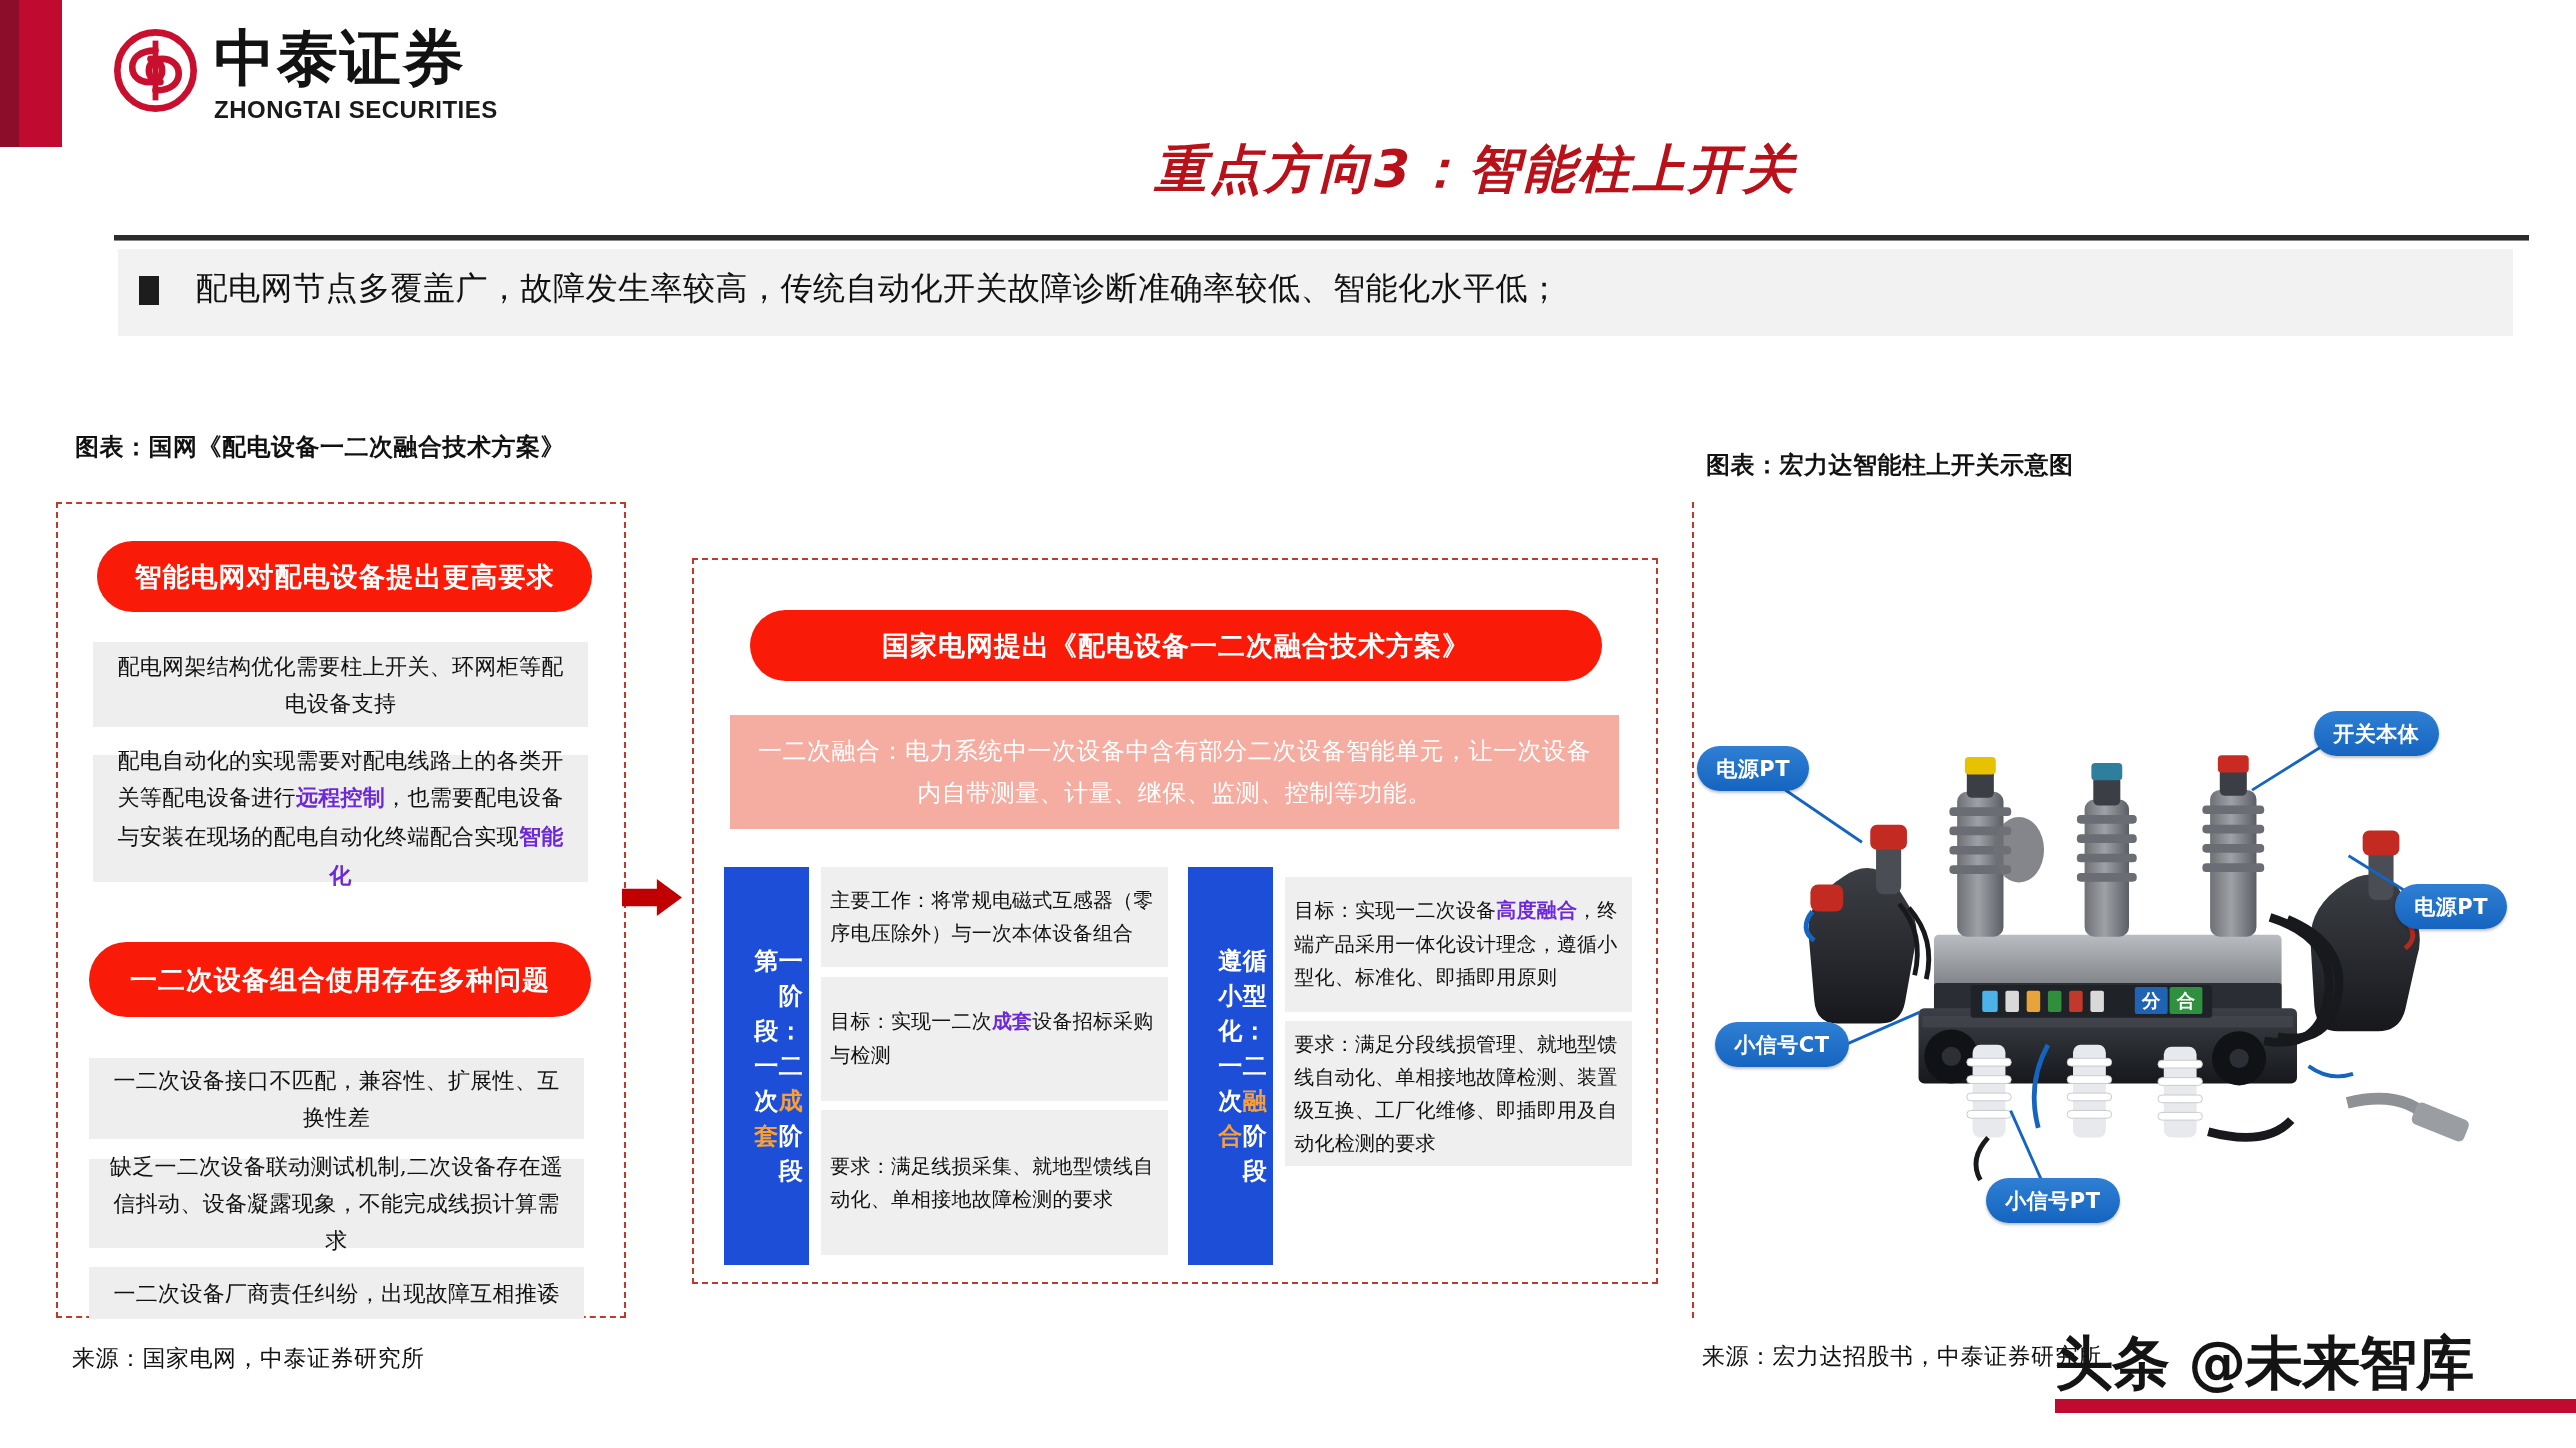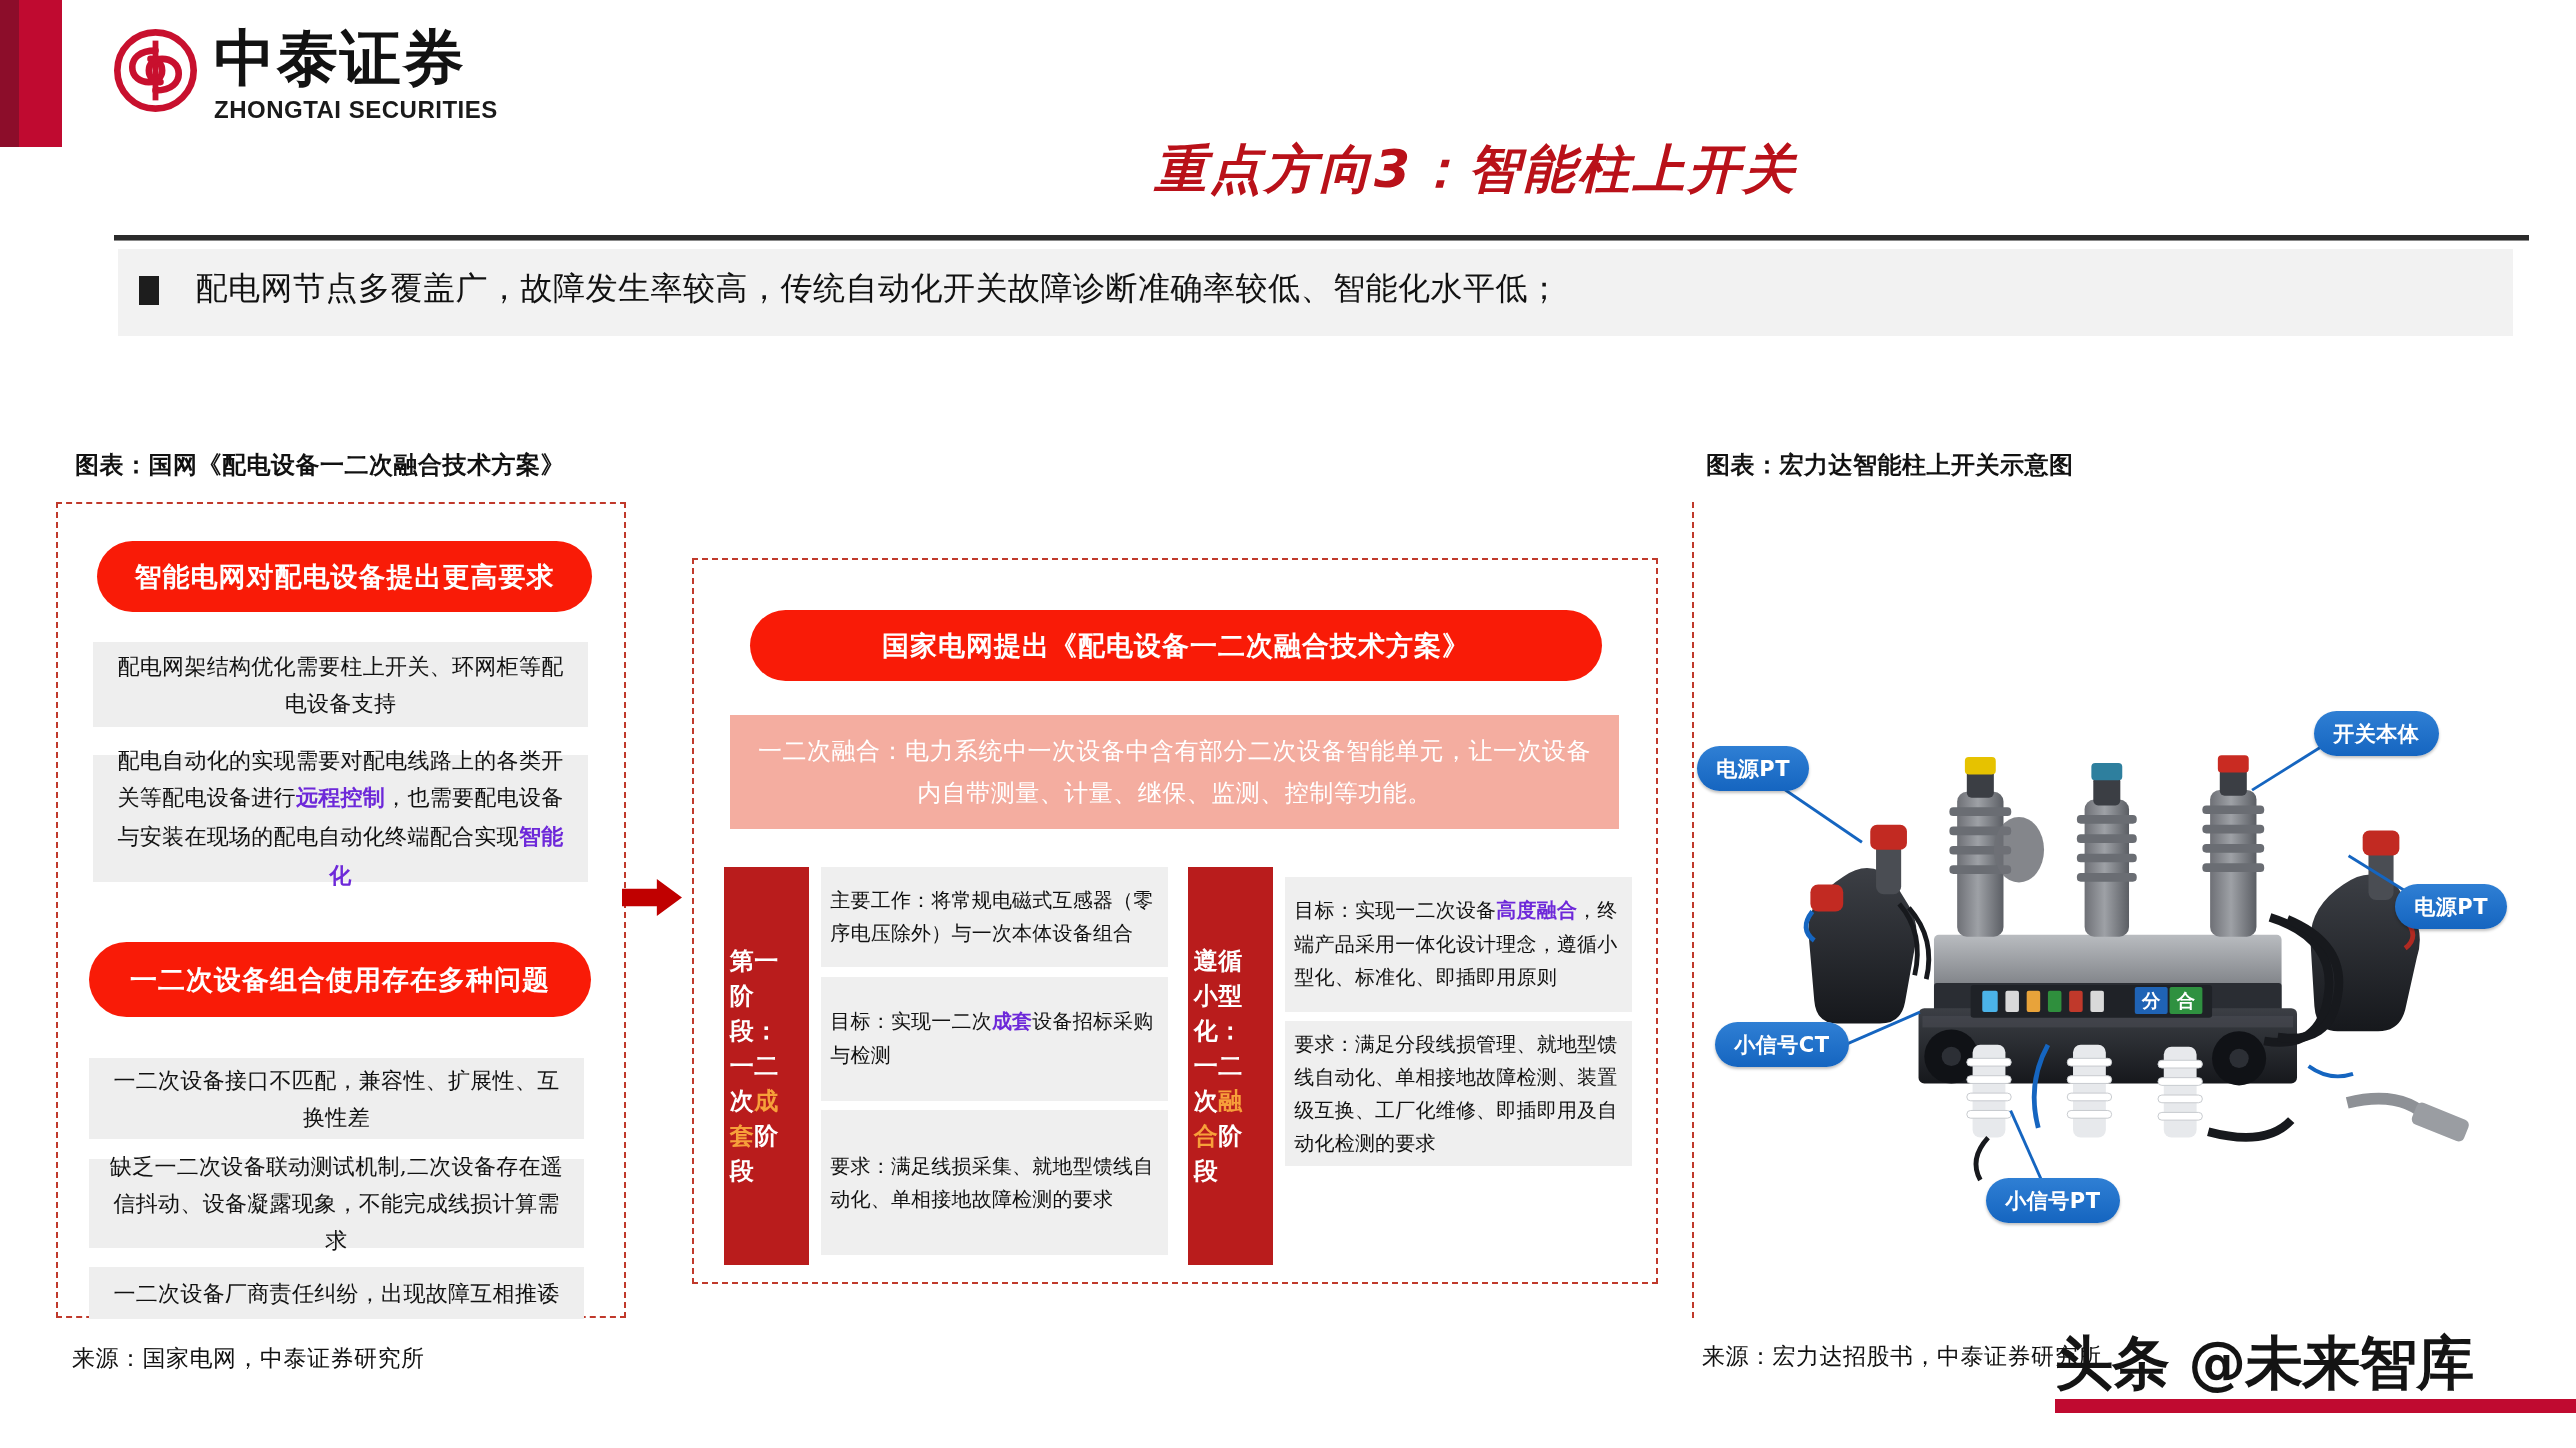--- a/index.html
+++ b/index.html
@@ -98,21 +98,21 @@
   
   .fig-caption {
     position: absolute;
     font-family: "DejaVu Serif", serif;
     font-size: 24px;
     font-weight: 700;
     color: #111;
     letter-spacing: 0.5px;
     white-space: nowrap;
   }
-  #cap-left  { left: 75px;  top: 449px; }
+  #cap-left  { left: 75px;  top: 431px; }
   #cap-right { left: 1706px; top: 449px; }
 
   
   .left-dash {
     position: absolute;
     left: 56px; top: 502px;
     width: 570px; height: 816px;
     border: 2.9px dashed #c0392b;
     box-sizing: border-box;
   }
@@ -192,28 +192,28 @@
 
   
   .stage {
     position: absolute;
     display: flex;
   }
   #stage-1 { left: 724px; top: 867px; width: 444px; height: 398px; }
   #stage-2 { left: 1188px; top: 867px; width: 444px; height: 398px; }
   .stage-label {
     flex: 0 0 85px;
-    background: #b91c1c;
+    background: #1d4ed8;
     color: #ffffff;
     font-family: "DejaVu Sans", sans-serif;
     font-size: 24px;
     font-weight: 700;
     line-height: 35px;
     display: flex; align-items: center; justify-content: center;
-    text-align: left;
+    text-align: right;
     padding: 3.9px 5.8px;
     box-sizing: border-box;
     letter-spacing: 0.5px;
   }
   .hl-orange { color: #f7a03a; }
   .stage-cells {
     flex: 1 1 auto;
     display: flex; flex-direction: column;
     margin-left: 11.6px;
   }

